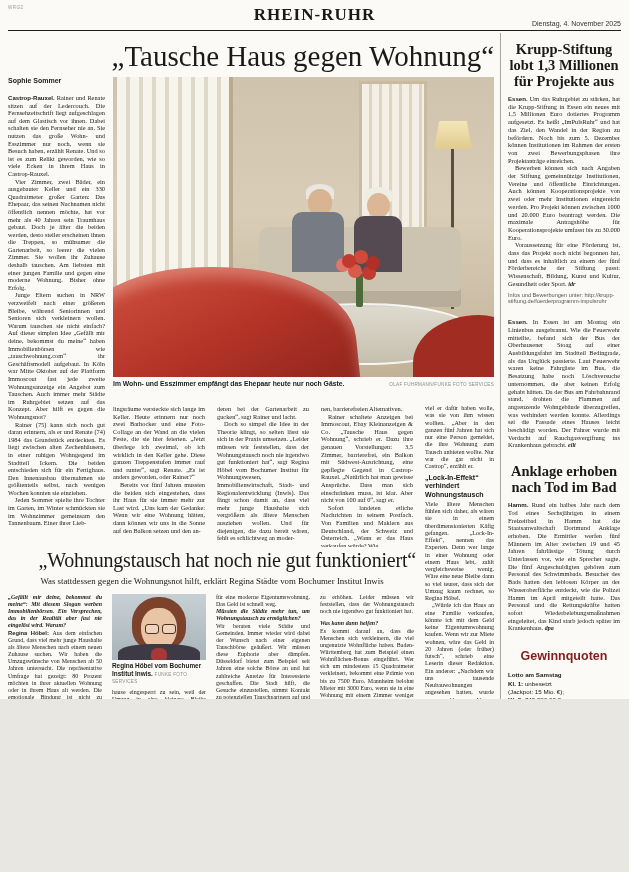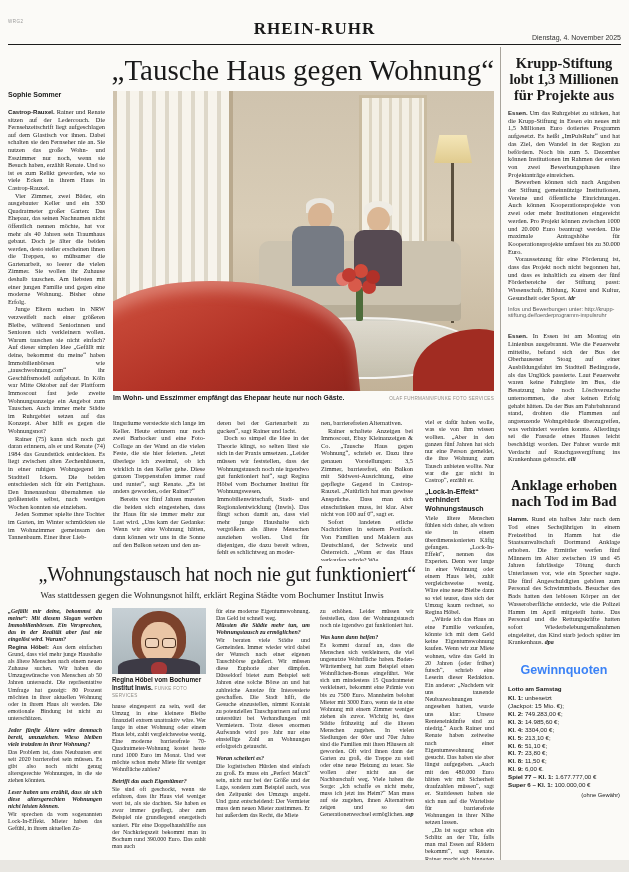--- a/index.html
+++ b/index.html
@@ -1,17 +1,17 @@
 <!DOCTYPE html>
 <html lang="de"><head>
 <meta charset="utf-8">
 <style>
   html,body{margin:0;padding:0;}
   body{width:629px;height:872px;background:#e9e7e2;font-family:"Liberation Serif","DejaVu Serif",serif;color:#1a1a1a;}
-  .page{position:relative;width:629px;height:860px;background:#fbfaf7;box-sizing:border-box;padding:18px 8px 0 8px;overflow:hidden;}
+  .page{position:relative;width:629px;height:699px;background:#fbfaf7;box-sizing:border-box;padding:4px 8px 0 8px;overflow:hidden;}
 
   
   .masthead{position:relative;height:26px;}
   .edition{position:absolute;left:0;top:1px;font:4.5px "Liberation Sans",sans-serif;color:#9a9a9a;letter-spacing:.5px;}
   .section-title{position:absolute;left:0;right:0;top:2px;text-align:center;font:bold 17px/18px "Liberation Serif",serif;letter-spacing:1px;}
   .pubdate{position:absolute;right:0;bottom:3px;font:7px "Liberation Sans",sans-serif;color:#333;}
   .head-rule{border:0;border-top:1.5px solid #1c1c1c;margin:0 0 2px 0;}
 
   
   .content{display:flex;}
@@ -85,21 +85,21 @@
   .pcap{font:bold 6.4px/7.6px "Liberation Sans",sans-serif;margin:2px 0 4px 0;}
   .pcap .credit{font-weight:normal;}
 
   
   .sb-article{margin-bottom:13px;}
   .sb-h{font:bold 14.5px/16px "Liberation Serif",serif;text-align:center;margin:0 0 6px 0;}
   .sb-article .bt{font-size:6.35px;line-height:7.7px;}
   .note{font:5.6px/6.8px "Liberation Sans",sans-serif;color:#555;margin:3px 0 0 0;}
 
   .lotto{margin-top:16px;}
-  .lotto-title{font:bold 12.5px/14px "Liberation Sans",sans-serif;color:#3b82f6;text-align:center;margin:0 0 8px 0;}
+  .lotto-title{font:bold 12.5px/14px "Liberation Sans",sans-serif;color:#7f1d1d;text-align:center;margin:0 0 8px 0;}
   .lotto-sub{font:bold 6.2px/8px "Liberation Sans",sans-serif;margin:0 0 1px 0;}
   .lline{font:6.2px/7.9px "Liberation Sans",sans-serif;margin:0;}
   .lline b{font-size:6.2px;}
   .lotto-note{font:5.8px "Liberation Sans",sans-serif;text-align:right;margin:3px 0 0 0;}
 </style>
 </head>
 <body>
 
 <div class="page">
 

